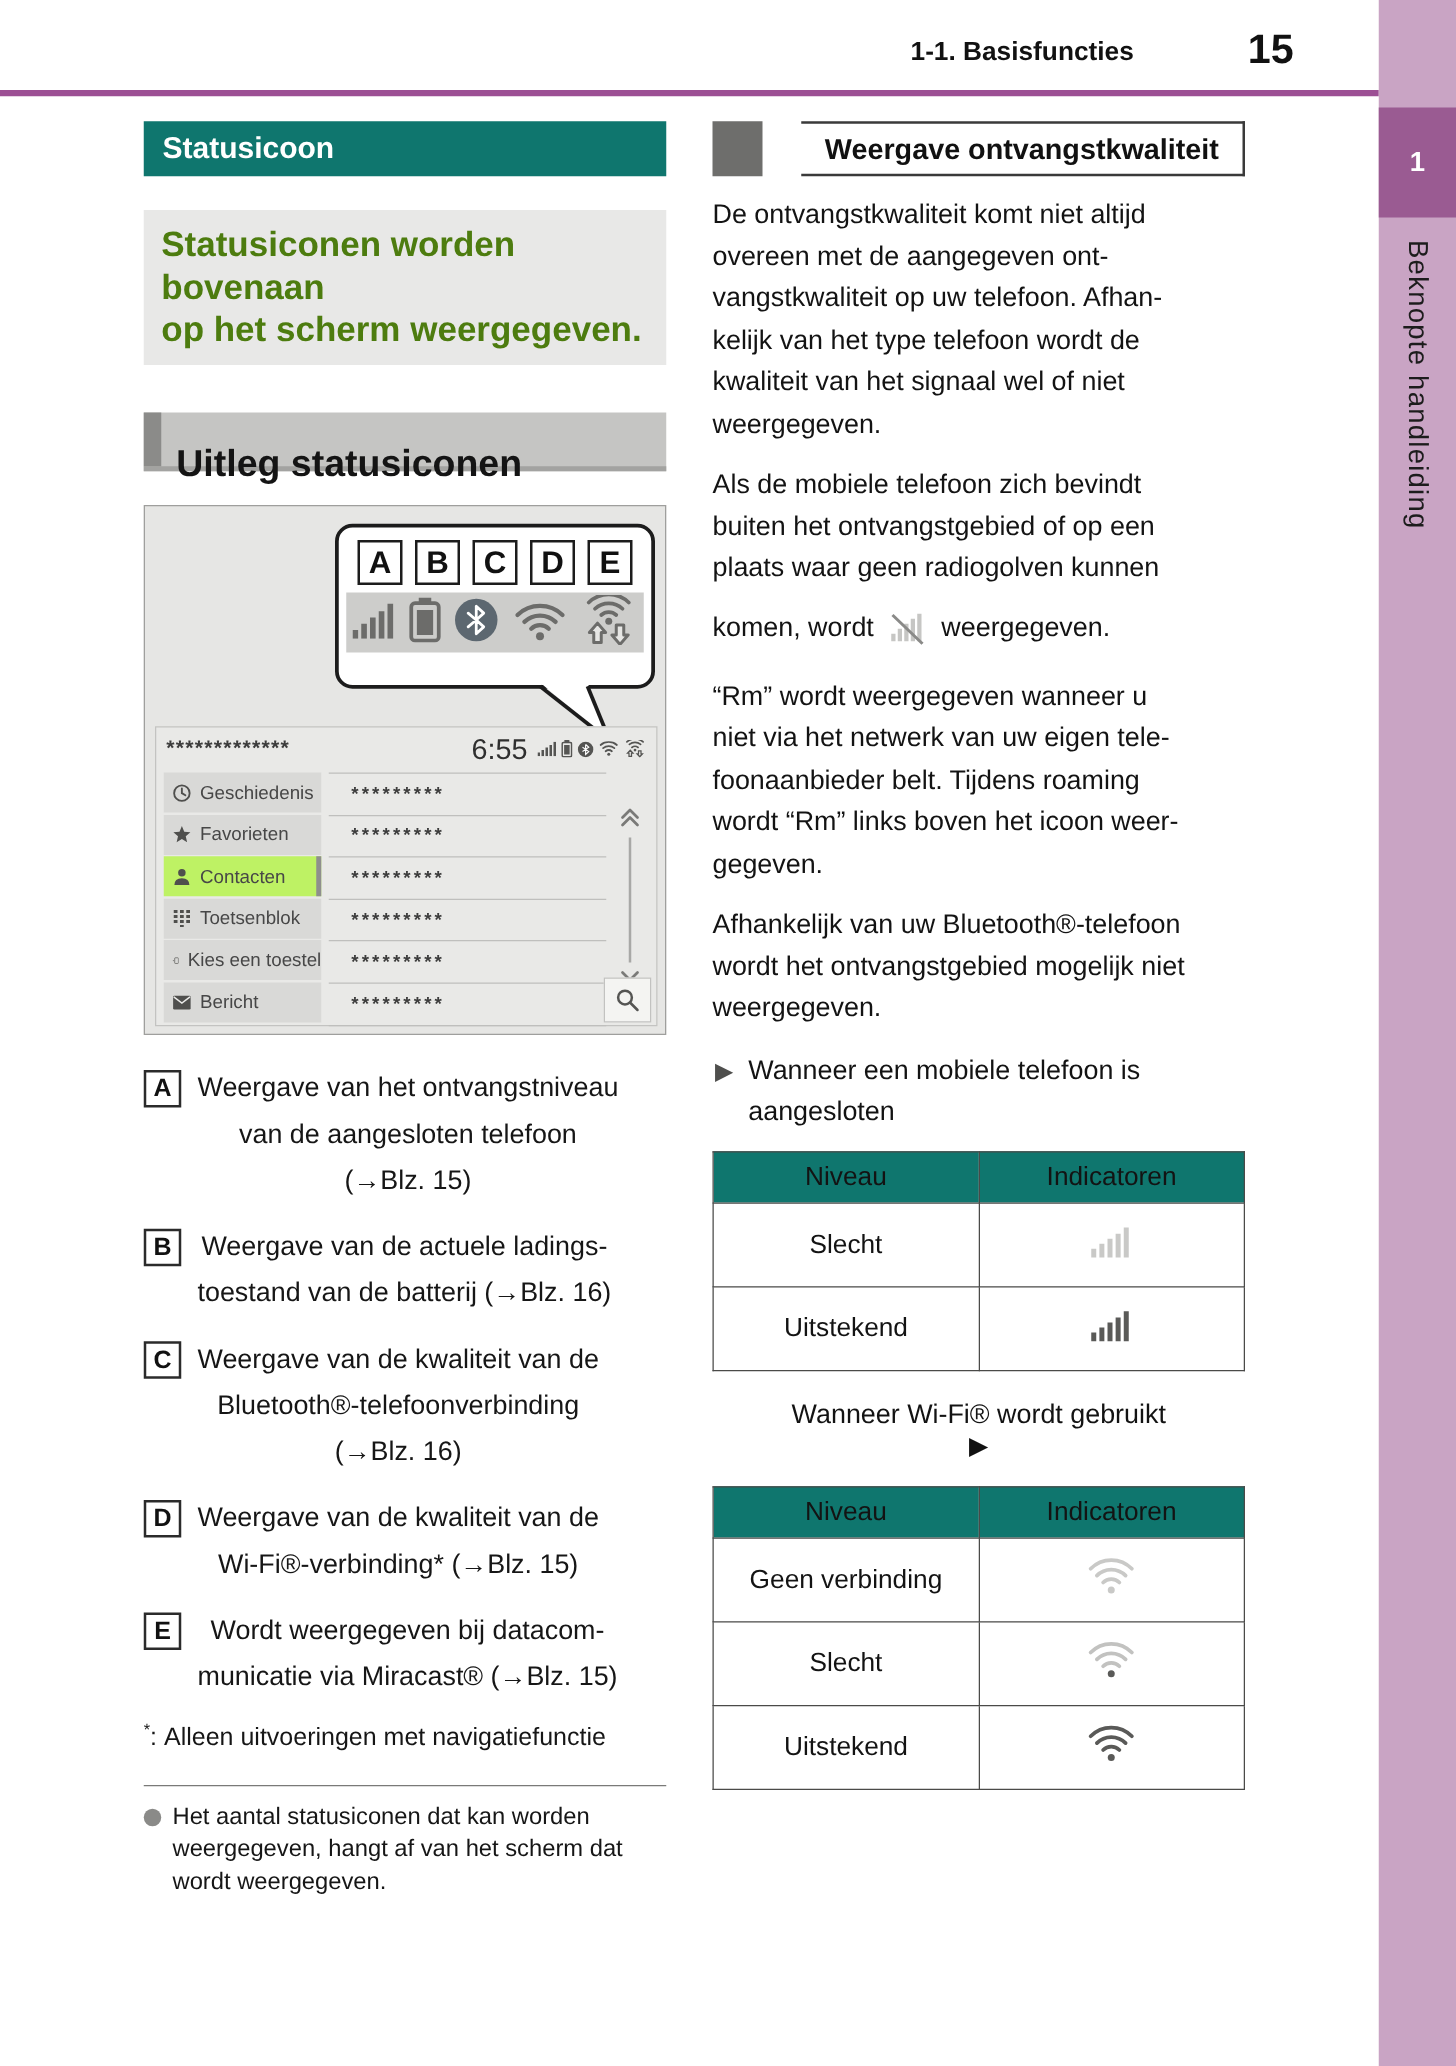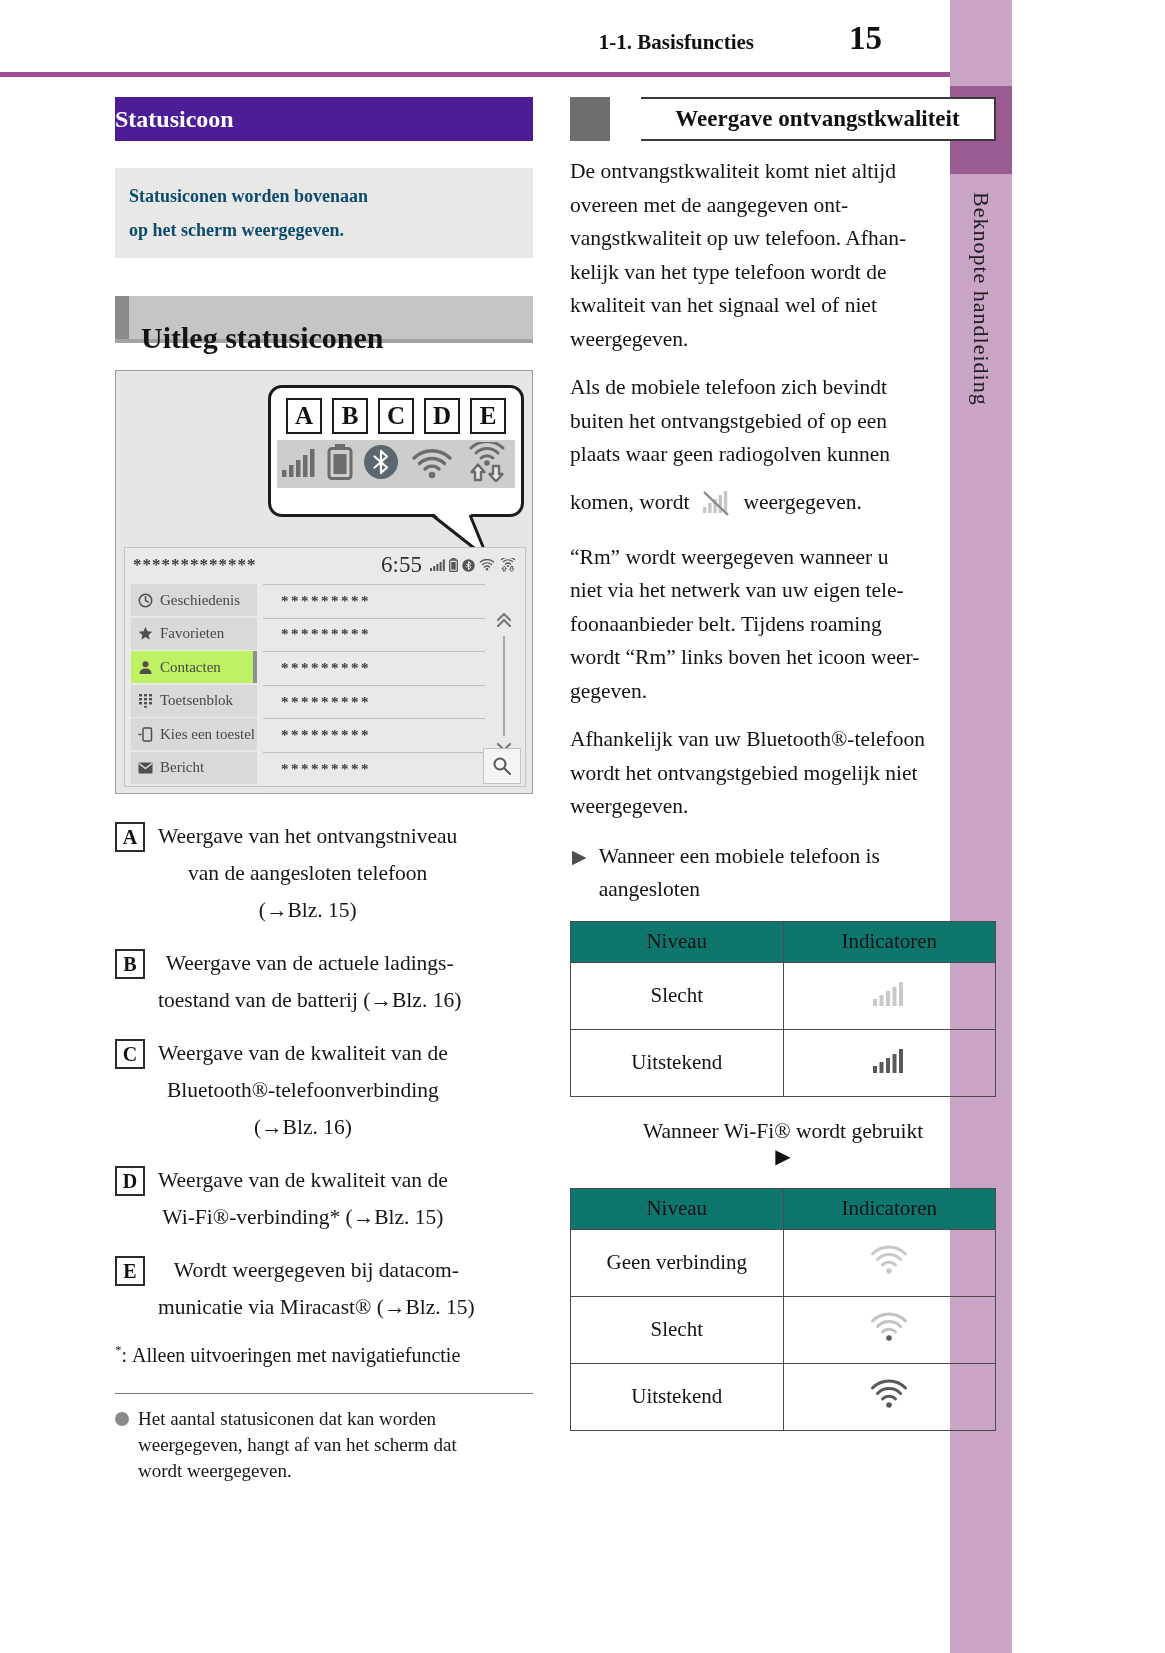--- a/index.html
+++ b/index.html
@@ -1,39 +1,39 @@
 <!DOCTYPE html>
 <html><head>
 <meta charset="utf-8">
 <style>
   html,body{margin:0;padding:0;background:#fff;}
-  .page{position:relative;width:1012px;height:1653px;background:#ffffff;
-        font-family:Liberation Serif, serif;color:#111;overflow:hidden;}
+  .page{position:relative;width:1165px;height:1653px;background:#ffffff;
+        font-family:Liberation Sans, sans-serif;color:#111;overflow:hidden;}
 
   
   .section-title{position:absolute;top:30px;right:258px;font-size:21px;font-weight:bold;color:#111;}
   .page-number{position:absolute;top:20px;right:130px;font-size:33px;font-weight:bold;color:#111;}
   .top-rule{position:absolute;top:72px;left:0;width:1103px;height:5px;background:#9c4f94;}
 
   
   .sidebar{position:absolute;top:0;right:0;width:62px;height:1653px;background:#c9a4c4;}
   .sidebar-chapter{position:absolute;top:86px;left:0;width:62px;height:88px;background:#9a5b92;
         color:#fff;font-size:22px;font-weight:bold;display:flex;align-items:center;justify-content:center;}
   .sidebar-label{position:absolute;top:192px;left:50%;transform:translateX(-50%);
         writing-mode:vertical-rl;font-size:22px;color:#1c1c1c;letter-spacing:1px;}
 
   
   .col-left{position:absolute;left:115px;top:97px;width:418px;}
   .col-right{position:absolute;left:570px;top:97px;width:426px;}
 
   
-  .title-bar{height:44px;background:#4c1d95;color:#fff;font-weight:bold;font-size:24px;
-        line-height:44px;box-sizing:border-box;}
-  .intro-box{margin-top:27px;background:#e8e8e7;padding:11px 14px;font-weight:bold;font-size:18px;
-        line-height:34px;white-space:pre-line;color:#0c4a6e;}
+  .title-bar{height:44px;background:#0f766e;color:#fff;font-weight:bold;font-size:24px;
+        line-height:44px;padding-left:15px;box-sizing:border-box;}
+  .intro-box{margin-top:27px;background:#e8e8e7;padding:11px 14px;font-weight:bold;font-size:28px;
+        line-height:34px;white-space:pre-line;color:#4d7c0f;}
   .subhead{margin-top:38px;height:43px;background:#c5c5c3;border-bottom:4px solid #a3a3a1;
         display:flex;align-items:center;box-sizing:content-box;}
   .subhead-sq{width:14px;height:43px;background:#8b8b89;margin-right:12px;flex:0 0 auto;}
   .subhead-label{font-weight:bold;font-size:30px;color:#141414;margin-top:40px;}
 
   
   .figure{margin-top:27px;position:relative;width:418px;height:424px;background:#e6e6e4;
         border:1px solid #9f9f9d;box-sizing:border-box;}
   .callout{position:absolute;left:152px;top:14px;width:256px;height:132px;background:#fff;
         border:3px solid #1c1c1c;border-radius:14px;box-sizing:border-box;

